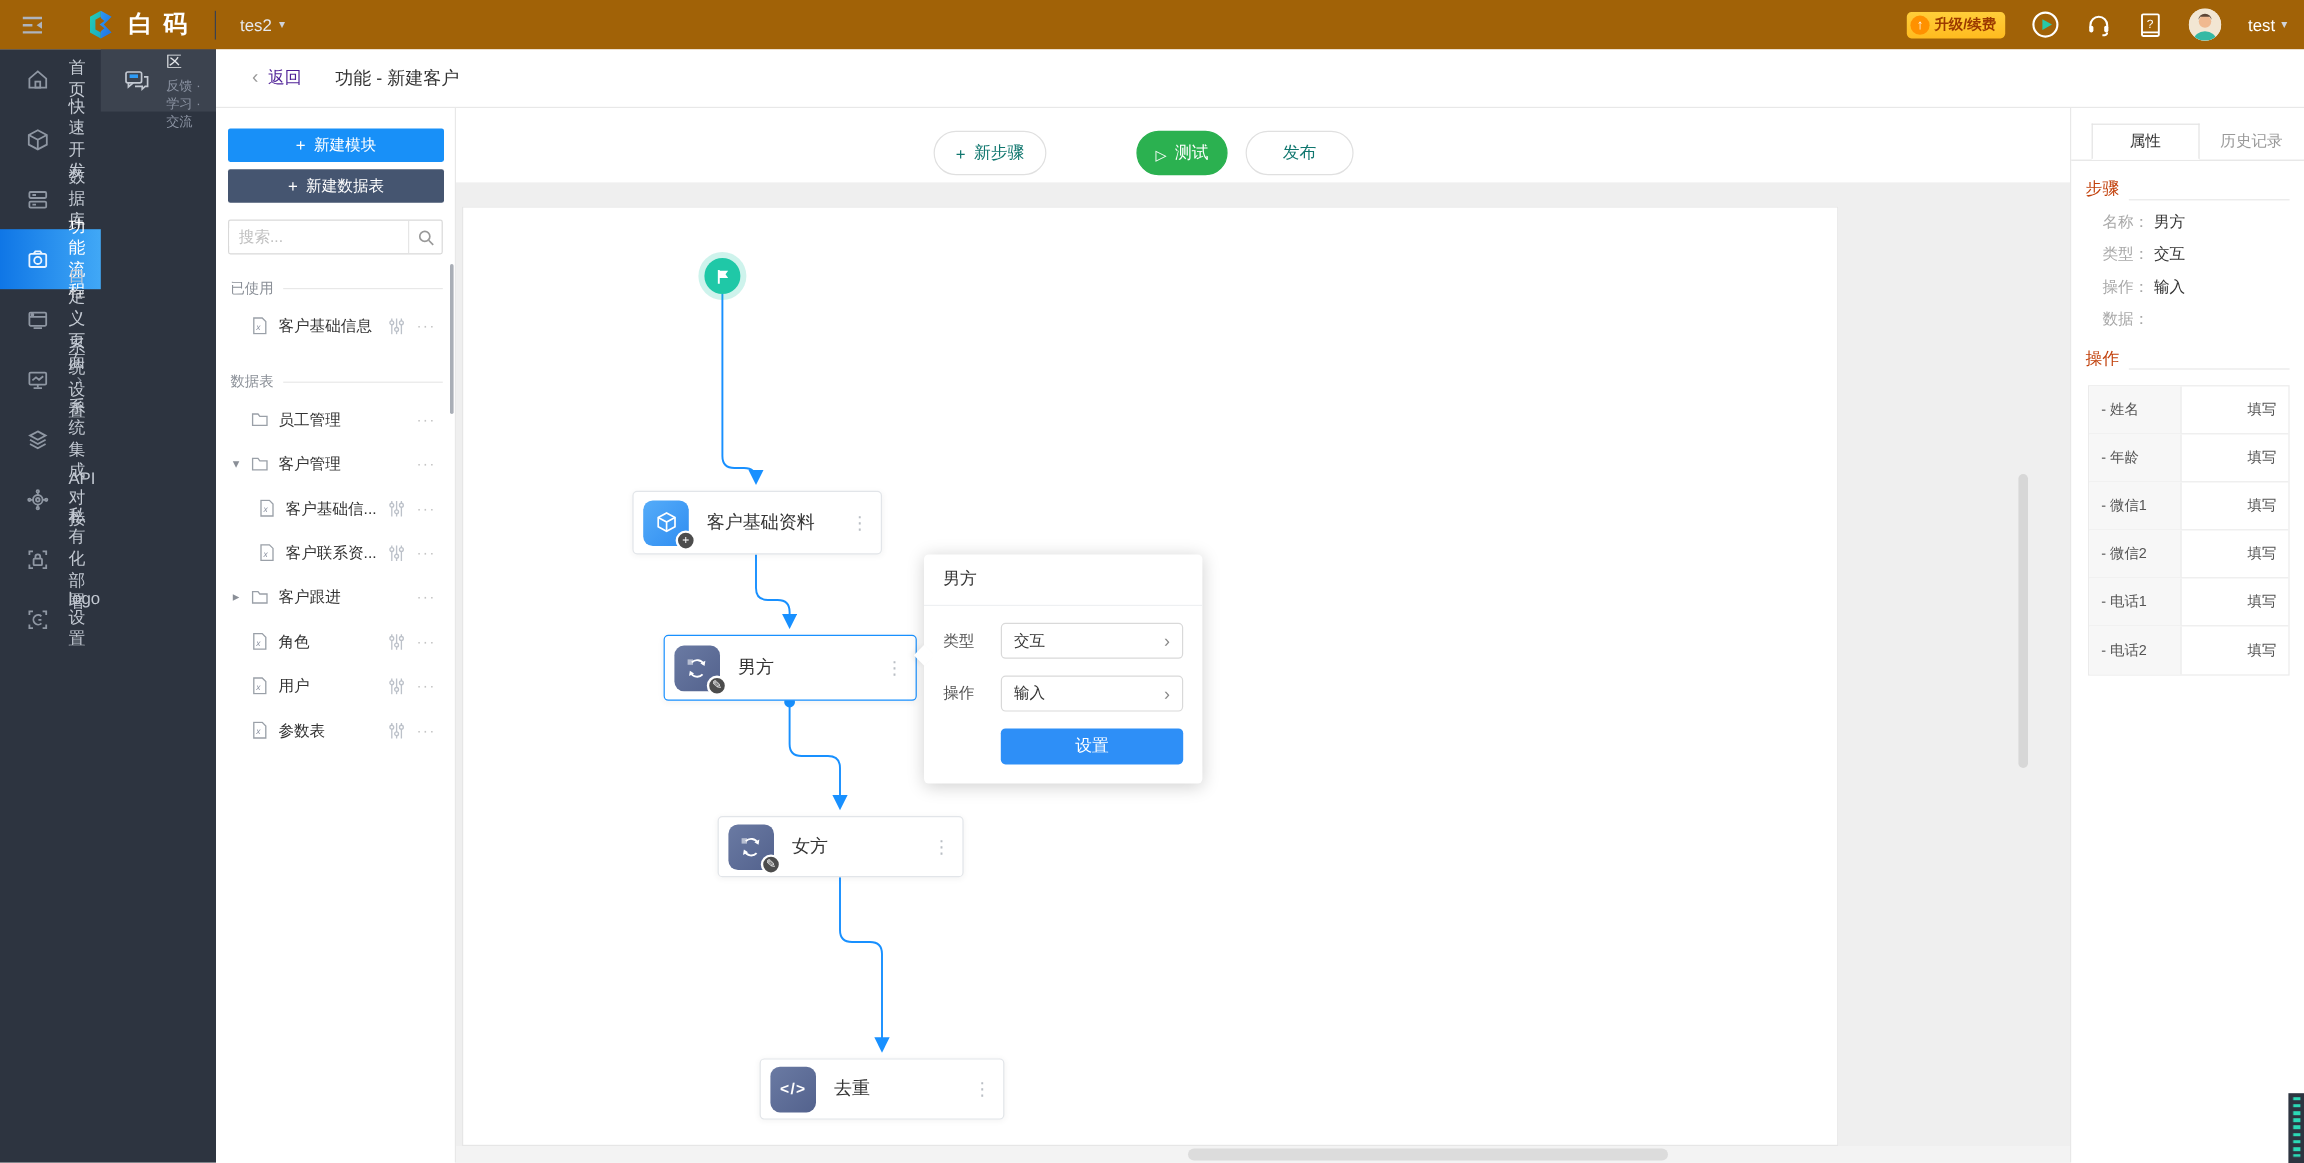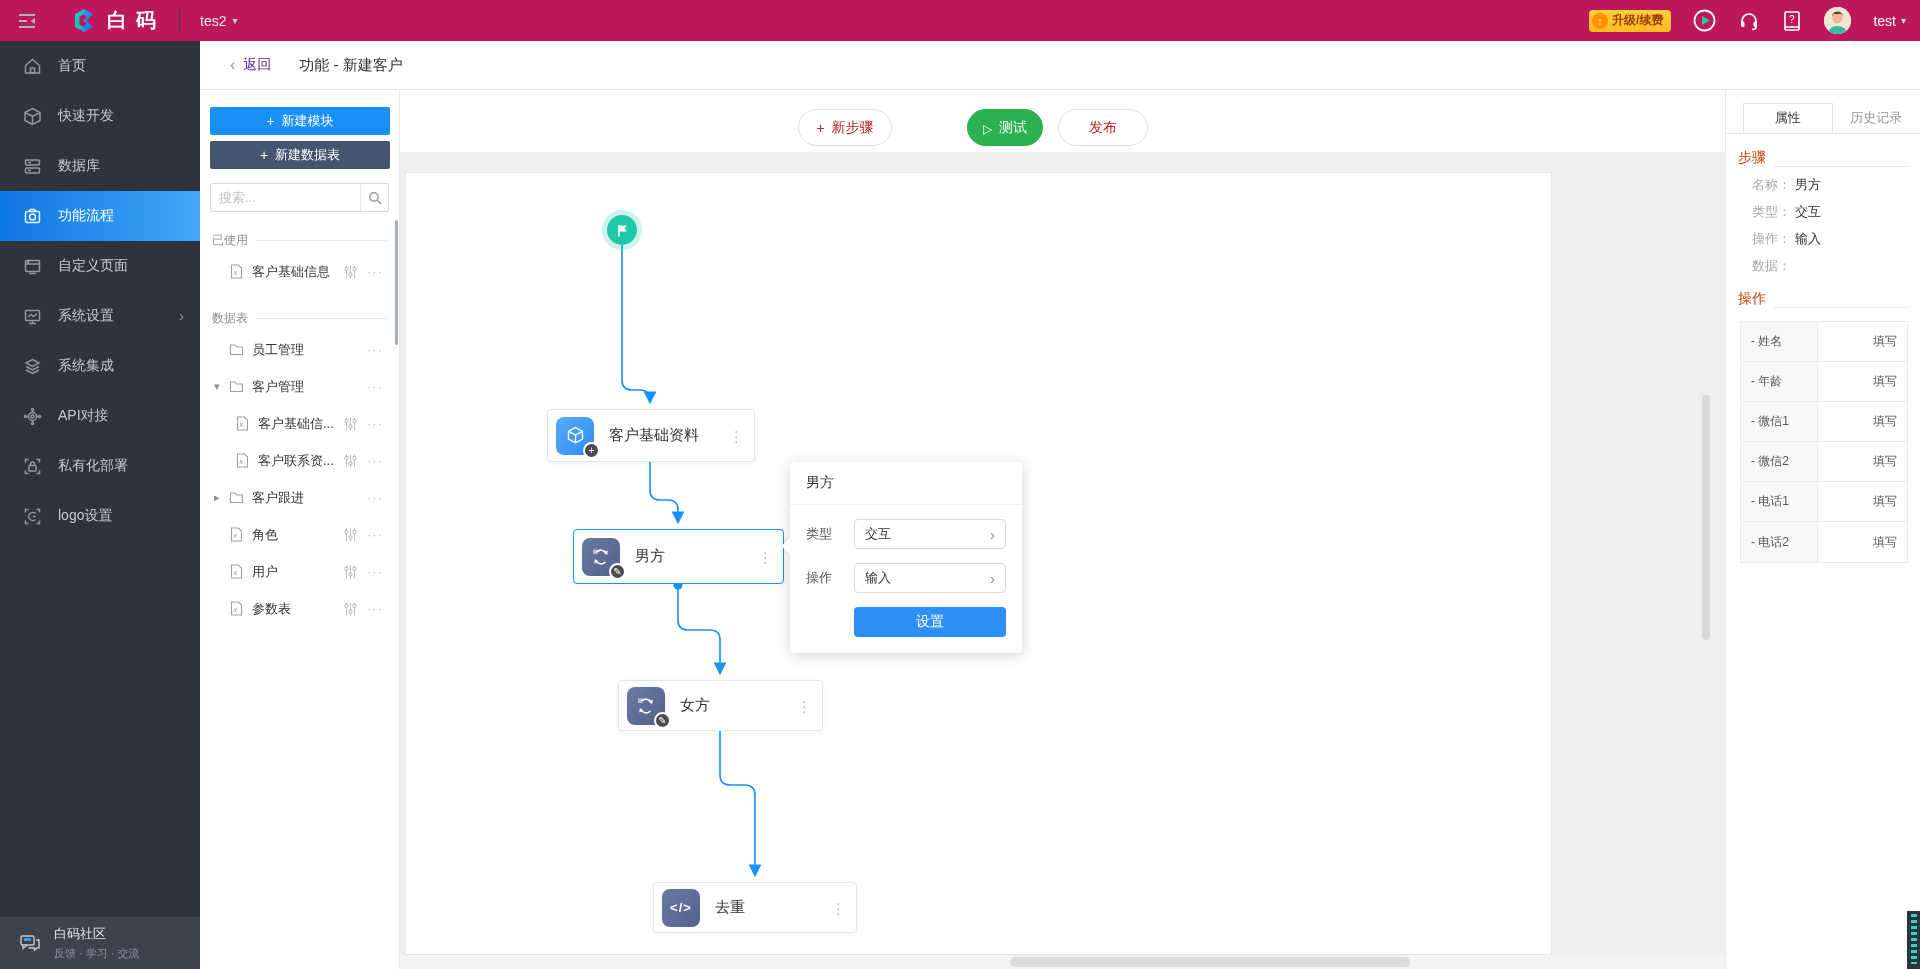--- a/index.html
+++ b/index.html
@@ -1,38 +1,38 @@
 <!DOCTYPE html>
 <html><head>
 <meta charset="utf-8">
 <style>
   * { margin:0; padding:0; box-sizing:border-box; }
   html,body { width:1920px; height:969px; overflow:hidden; font-family:"Liberation Sans","DejaVu Sans",sans-serif; background:#fff; }
 
   
-  .topbar { height:41px; background:#be185d; display:flex; align-items:center; position:relative; }
+  .topbar { height:41px; background:#a16207; display:flex; align-items:center; position:relative; }
   .hamburger { width:24px; height:18px; margin-left:18px; cursor:pointer; color:#aeb4bf; }
   .logo { display:flex; align-items:center; margin-left:28px; }
   .logo-text { color:#fff; font-size:20px; font-weight:700; letter-spacing:9px; margin-left:10px; }
   .tb-divider { width:1px; height:24px; background:#3a4150; margin-left:14px; }
   .workspace { color:#e6e9ee; font-size:14px; margin-left:20px; display:flex; align-items:center; gap:6px; cursor:pointer; }
   .dd::after { content:"▾"; font-size:10px; color:#cfd3da; }
   .tb-right { position:absolute; right:14px; top:0; height:41px; display:flex; align-items:center; gap:22px; }
   .upgrade { background:linear-gradient(180deg,#ffce3a,#ffbb1f); border-radius:4px; height:22px; display:flex; align-items:center; padding:0 8px 0 3px; gap:4px; cursor:pointer; }
   .upgrade .up-circ { width:16px; height:16px; border-radius:50%; background:#ff9100; color:#fff; font-size:11px; display:flex; align-items:center; justify-content:center; }
   .upgrade span.lbl { color:#9c3a00; font-size:12px; font-weight:700; }
   .tb-icon { color:#f2f4f6; display:flex; align-items:center; cursor:pointer; }
   .avatar { width:27px; height:27px; border-radius:50%; background:#f2e6d3; overflow:hidden; cursor:pointer; }
   .username { color:#fff; font-size:14px; display:flex; gap:5px; align-items:center; cursor:pointer; }
 
   
   .shell { display:flex; height:928px; }
 
   
-  .sidebar { width:200px; background:#2d3440; display:flex; flex-direction:column; flex-shrink:0; }
+  .sidebar { width:180px; background:#2d3440; display:flex; flex-direction:row; flex-shrink:0; }
   .nav { flex:1; }
   .nav-item { height:50px; display:flex; align-items:center; padding-left:22px; color:#c3c9d2; font-size:14px; cursor:pointer; position:relative; }
   .nav-item .nicon { width:20px; height:20px; color:#8f97a3; margin-right:16px; display:flex; align-items:center; justify-content:center; }
   .nav-item.active { background:linear-gradient(90deg,#0f76e6,#41a8f6); color:#fff; }
   .nav-item.active .nicon { color:#eaf4ff; }
   .nav-chev { position:absolute; right:16px; color:#8f97a3; font-size:14px; }
   .nav-chev::before { content:"›"; }
   .community { height:52px; background:#3c434f; display:flex; align-items:center; padding-left:18px; gap:12px; cursor:pointer; }
   .community .ctexts { display:flex; flex-direction:column; }
   .community .ct1 { color:#e3e6ea; font-size:13px; }
@@ -68,21 +68,21 @@
   .mrow.child { padding-left:24px; }
   .mrow .rspace { flex:1; }
   .sliders { margin-right:10px; flex-shrink:0; }
   .dots-h { color:#c4c4c4; font-size:13px; letter-spacing:1px; flex-shrink:0; margin-right:6px; cursor:pointer; }
   .dots-h::before { content:"···"; }
   .mpanel-scroll { position:absolute; right:1px; top:130px; width:3px; height:125px; background:#a9aeb6; border-radius:2px; }
 
   
   .canvas-col { flex:1; display:flex; flex-direction:column; min-width:0; }
   .flow-toolbar { height:62px; background:#fff; position:relative; flex-shrink:0; }
-  .pill { position:absolute; top:19px; height:37px; border-radius:19px; font-size:14px; display:flex; align-items:center; justify-content:center; gap:7px; cursor:pointer; background:#fff; border:1px solid #e0e0e0; color:#b91c1c; }
+  .pill { position:absolute; top:19px; height:37px; border-radius:19px; font-size:14px; display:flex; align-items:center; justify-content:center; gap:7px; cursor:pointer; background:#fff; border:1px solid #e0e0e0; color:#0f766e; }
   .pill.new-step { left:398px; width:94px; }
   .pill.test { left:567px; width:76px; background:#2bb150; border-color:#2bb150; color:#fff; }
   .pill.publish { left:658px; width:90px; }
   .tri-right::before { content:"▷"; font-size:12px; }
 
   .viewport { flex:1; position:relative; background:#efefef; overflow:hidden; }
   .sheet { position:absolute; left:5px; top:20px; width:1147px; height:783px; background:#fff; border:1px solid #e6e6e6; }
   .conn-svg { position:absolute; left:0; top:0; pointer-events:none; }
   .vscroll { position:absolute; left:1302px; top:243px; width:8px; height:245px; border-radius:4px; background:#d7d7d7; cursor:pointer; }
   .hscroll-track { position:absolute; left:0; right:0; bottom:0; height:14px; background:#f3f3f3; }

